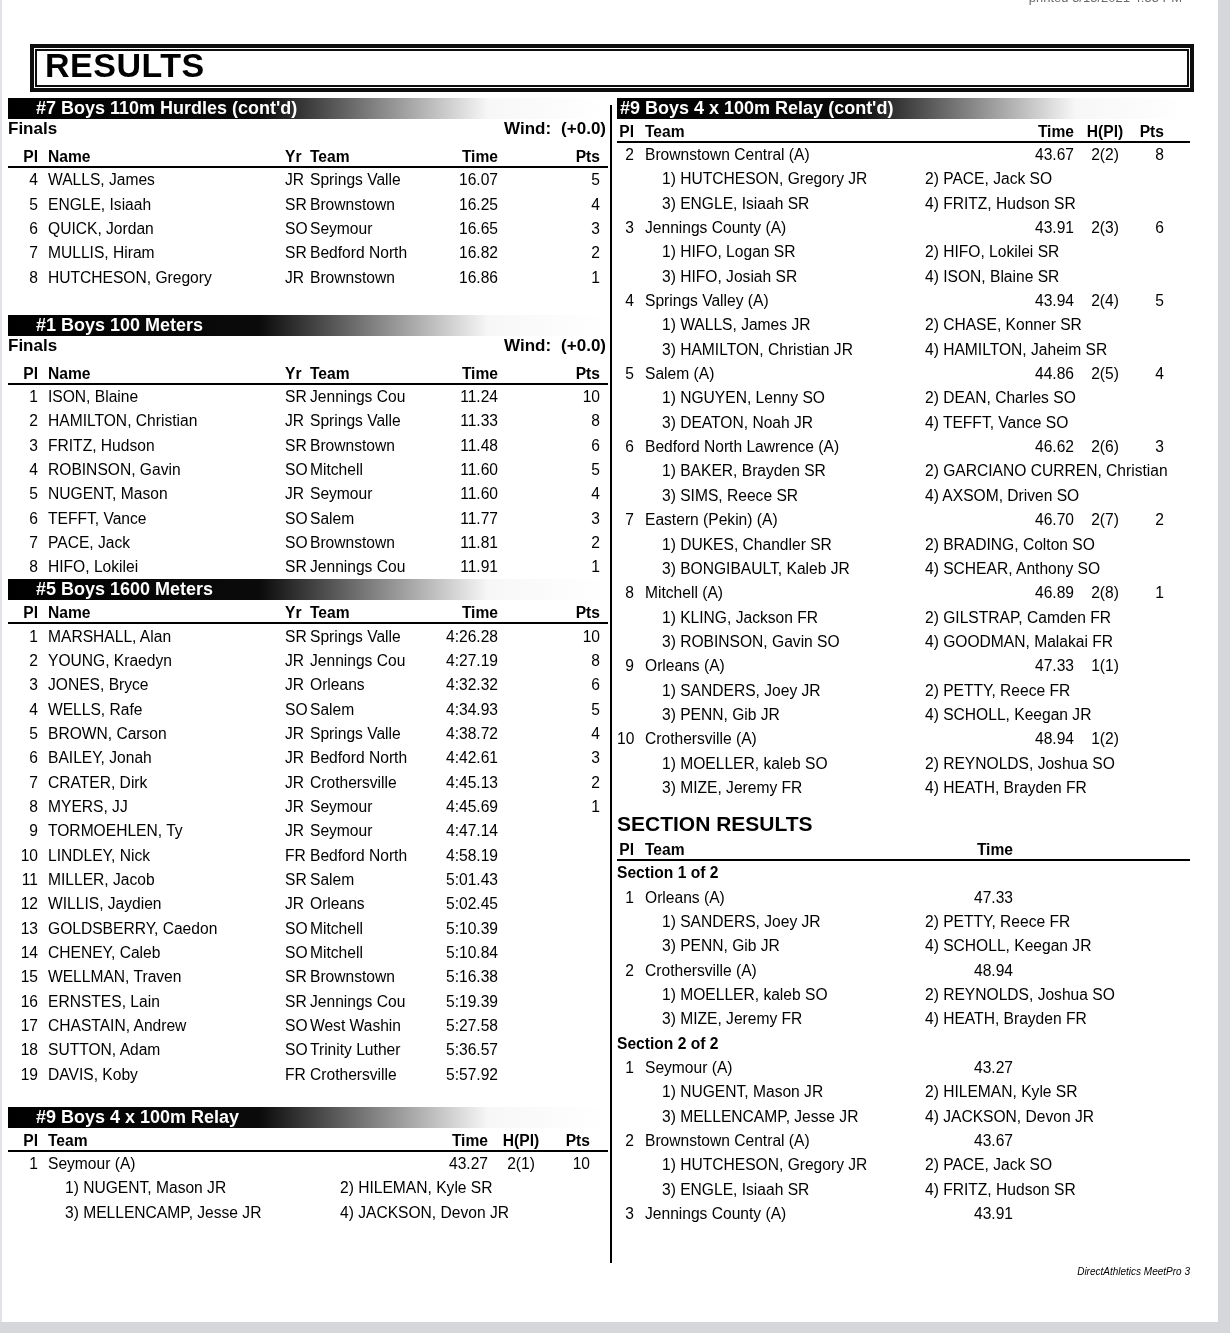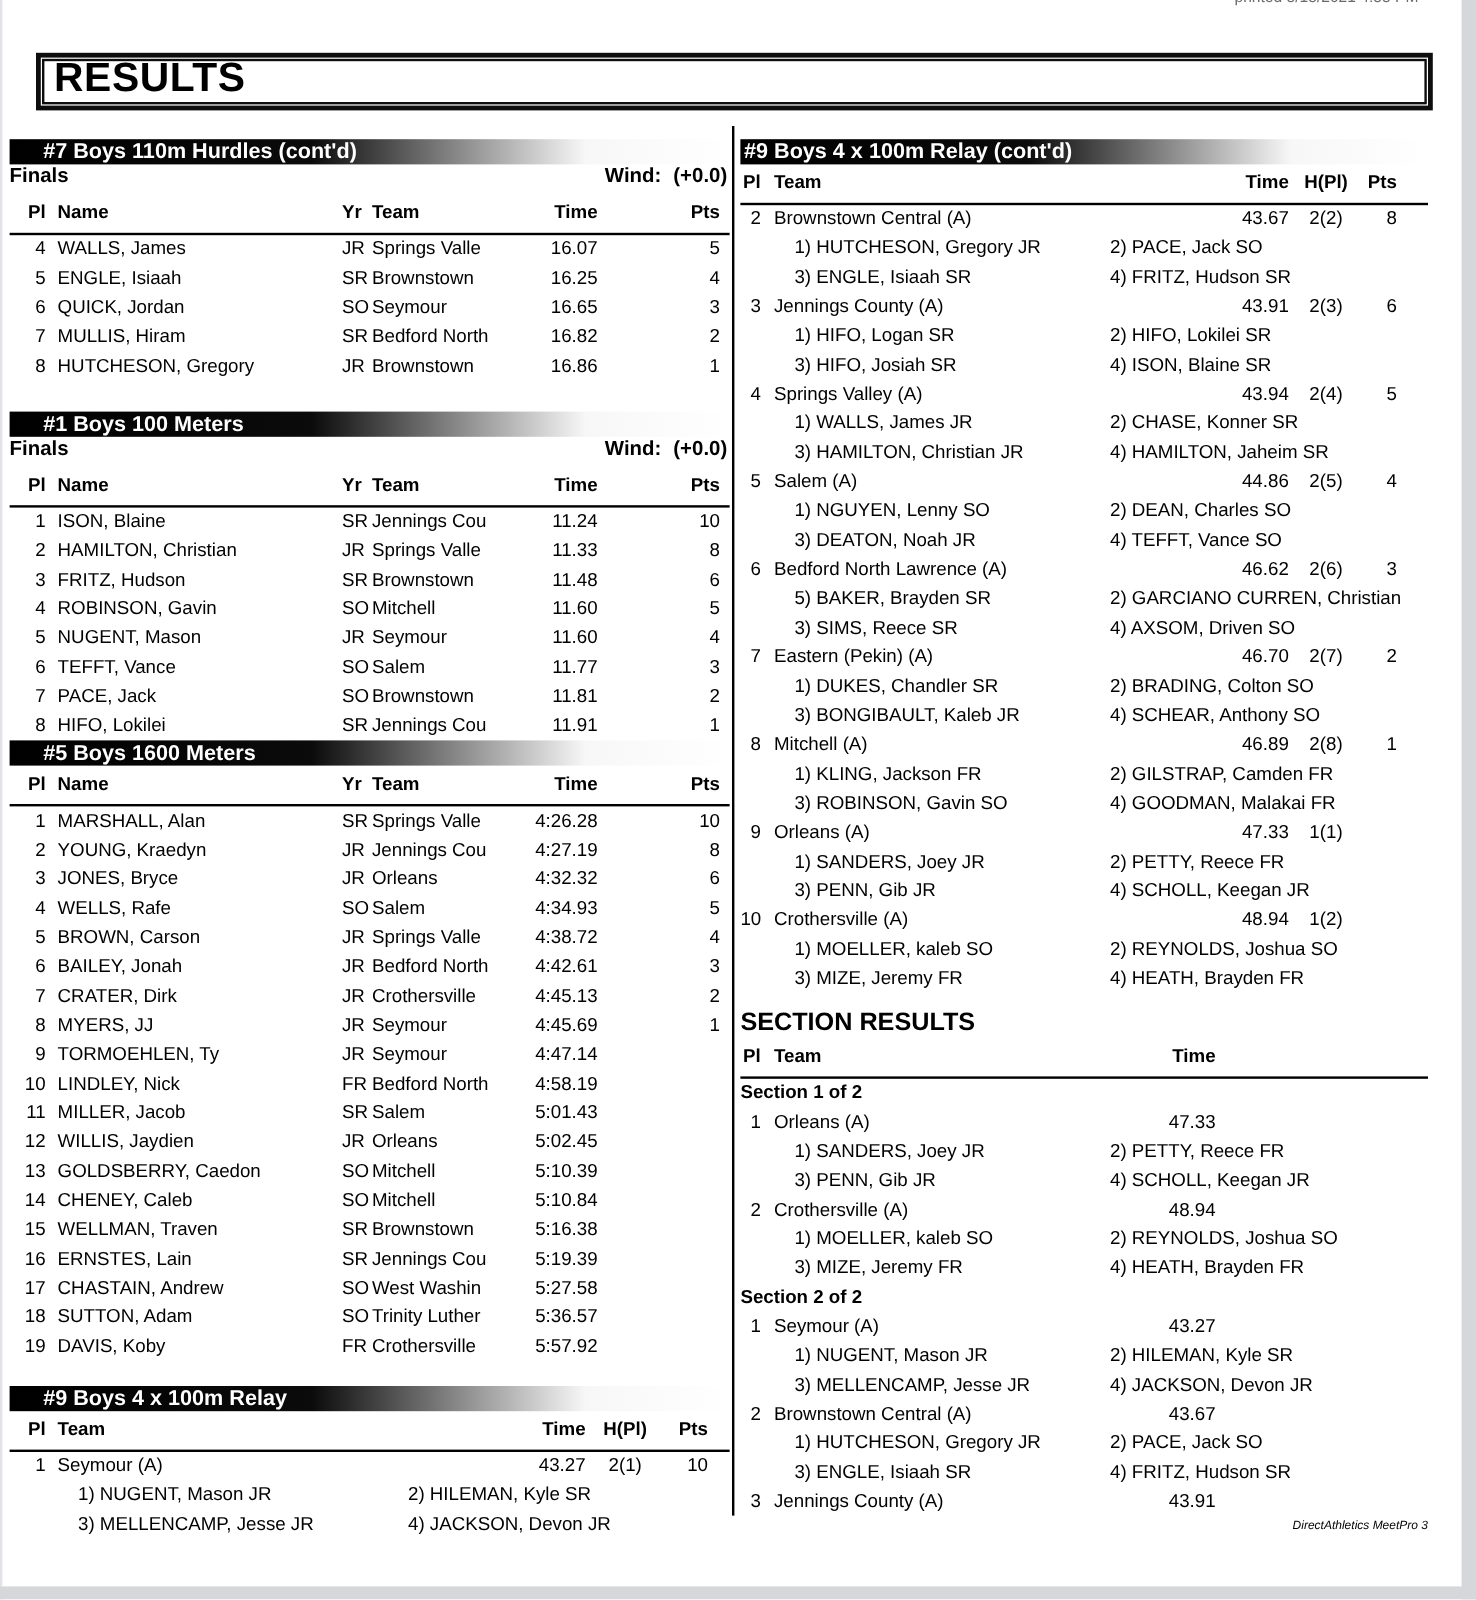--- a/index.html
+++ b/index.html
@@ -15,42 +15,42 @@
   .printed-clip { position:absolute; top:0; right:48px; height:6px; overflow:hidden; }
   .printed-clip span { display:block; margin-top:-10px; font-size:13px; color:#6a6a6a; }
 
   
   .results-outer { position:absolute; left:30px; top:44px; width:1164px; height:48px; border:4px solid #0d0d0d; }
   .results-inner { position:absolute; left:1px; top:1px; right:1px; bottom:1px; border:2px solid #0d0d0d;
                    display:flex; align-items:flex-end; padding-left:8px; }
   .results-title { font-size:34px; font-weight:bold; letter-spacing:0.5px; }
 
   
-  .col { position:absolute; top:114px; }
+  .col { position:absolute; top:96px; }
   #col-left  { left:8px;  width:600px; }
   #col-right { left:617px; width:573px; }
   .divider { position:absolute; left:610px; top:105px; width:2px; height:1158px; background:#000; }
 
   .sec { width:100%; }
   #col-left .sec:first-child, #col-right .sec:first-child { margin-top:2px; }
   .gap1 { margin-top:25px; } .gap2 { } .gap9 { margin-top:20px; }
   .gapsr { margin-top:11px; }
 
   .secbar { height:21px; line-height:21px; color:#fff; font-weight:bold; font-size:18px;
             white-space:nowrap; overflow:hidden;
             background:linear-gradient(90deg,#000 0%,#0b0b0b 42%,#f7f7f7 80%,#fff 100%); }
   .padL { padding-left:28px; }
   .padS { padding-left:3px; }
 
   .finrow { display:flex; justify-content:space-between; height:25px;
             font-size:17px; font-weight:bold; }
   .wind { display:flex; gap:10px; padding-right:2px; }
 
   .row { display:flex; align-items:center; height:24.35px; font-size:15.6px; white-space:nowrap; }
-  .hdr { font-weight:bold; border-bottom:2px solid #000; height:34px; }
+  .hdr { font-weight:bold; border-bottom:2px solid #000; height:24px;align-items:flex-end; }
 
   
   .c-pl   { width:30px;  text-align:right; }
   .c-name { width:247px; padding-left:10px; }
   .c-yr   { width:25px; }
   .c-team { width:130px; }
   .c-time { width:58px;  text-align:right; }
   .c-pts  { flex:1; text-align:right; padding-right:8px; }
 
   
@@ -489,21 +489,21 @@
           <div class="leg">4) TEFFT, Vance SO</div>
         </div>
         <div class="row">
           <div class="rr-pl">6</div>
           <div class="rr-team">Bedford North Lawrence (A)</div>
           <div class="rr-time">46.62</div>
           <div class="rr-hpl">2(6)</div>
           <div class="rr-pts">3</div>
         </div>
         <div class="legs rr-legs">
-          <div class="leg">5) BAKER, Brayden SR</div>
+          <div class="leg">1) BAKER, Brayden SR</div>
           <div class="leg">2) GARCIANO CURREN, Christian</div>
           <div class="leg">3) SIMS, Reece SR</div>
           <div class="leg">4) AXSOM, Driven SO</div>
         </div>
         <div class="row">
           <div class="rr-pl">7</div>
           <div class="rr-team">Eastern (Pekin) (A)</div>
           <div class="rr-time">46.70</div>
           <div class="rr-hpl">2(7)</div>
           <div class="rr-pts">2</div>

